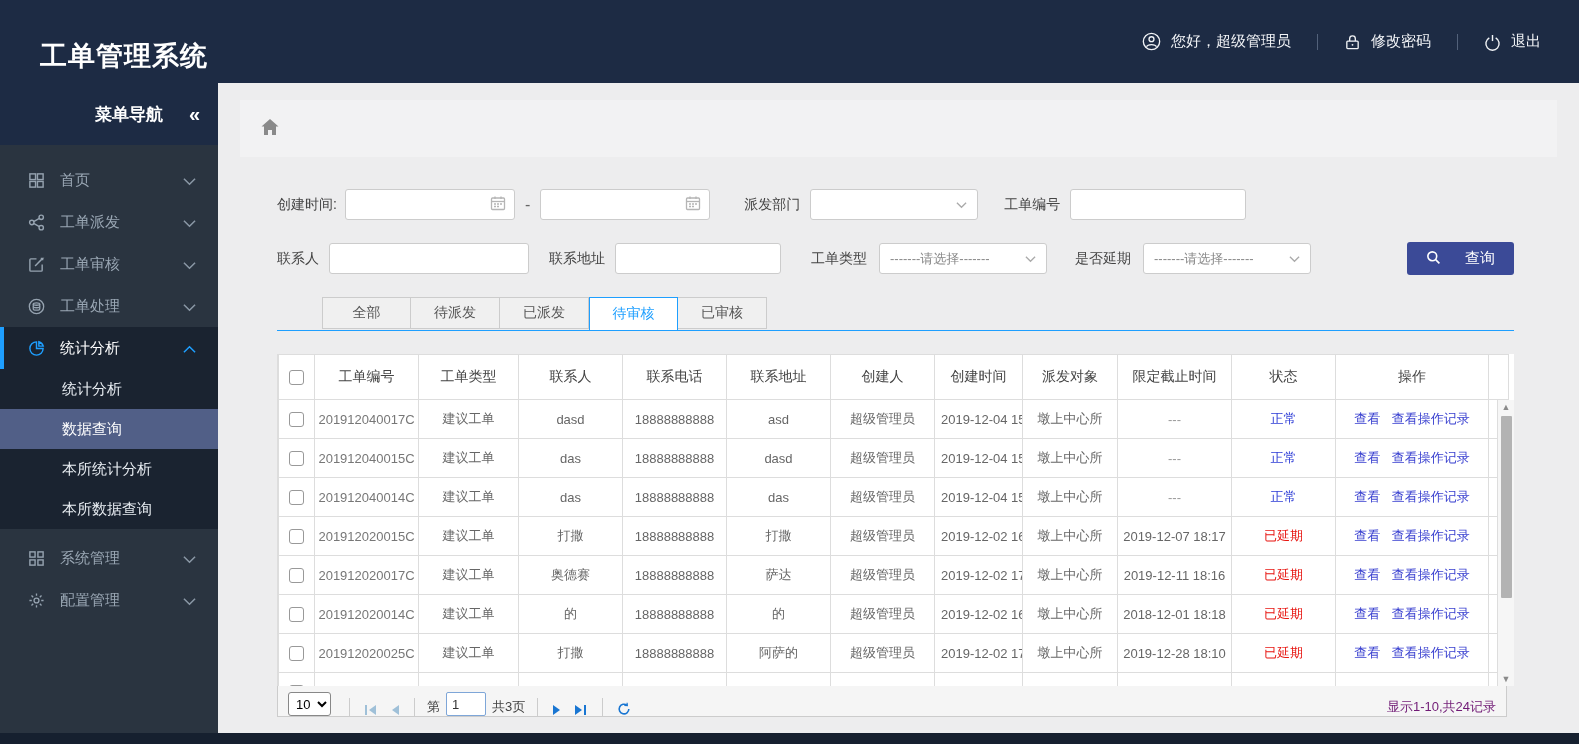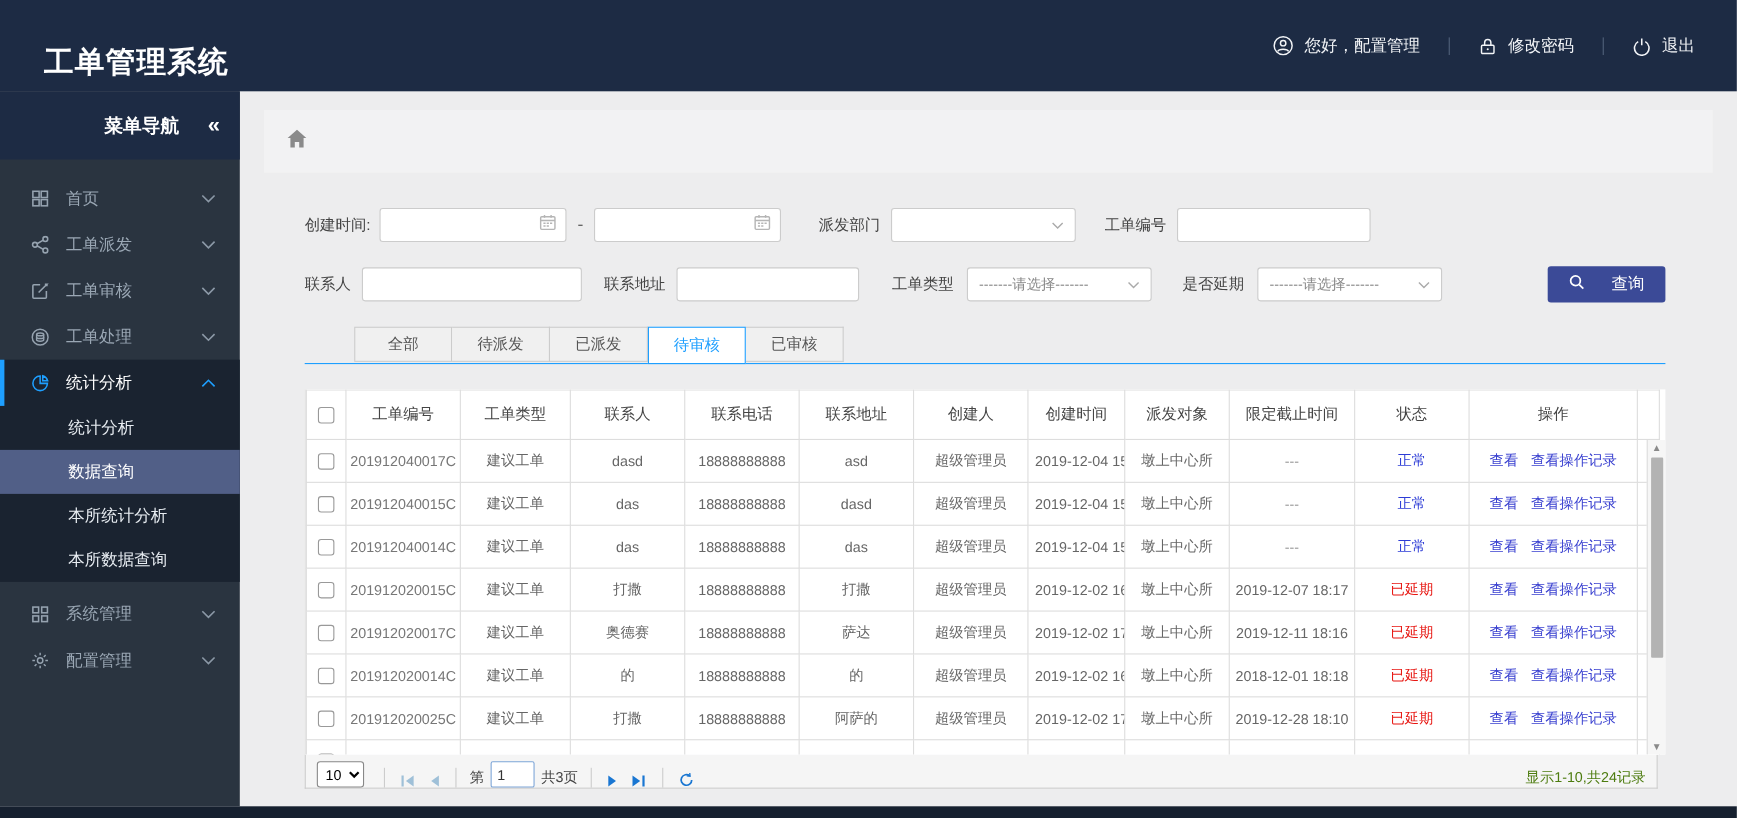--- a/index.html
+++ b/index.html
@@ -79,37 +79,37 @@
   .vs-spacer { flex:1; }
 
   
   .pagebar { width:1230px; height:31px; background:#f5f5f5; border:1px solid #ccc; border-top:none; display:flex; align-items:flex-end; padding:0 10px; font-size:13px; color:#444; }
   .psel { height:24px; background:#fff; border:1px solid #888; border-radius:3px; font-size:13px; padding:0 3px; margin-right:10px; cursor:pointer; }
   .pg-sep { width:1px; height:18px; background:#ccc; margin:0 8px; }
   .pg-btn { display:flex; align-items:center; margin:0 6px; cursor:pointer; }
   .page-input { width:40px; height:24px; border:1px solid #7ea6d8; border-radius:2px; text-align:left; padding-left:5px; font-size:13px; color:#333; margin:0 6px; background:#fff; }
   .pg-label { margin-left:4px; }
   .pg-total { margin-right:4px; }
-  .page-summary { margin-left:auto; color:#4d7c0f; font-size:13px; }
+  .page-summary { margin-left:auto; color:#701a75; font-size:13px; }
 </style>
 </head>
 <body>
 
 <div class="topbar">
   <div class="app-title">工单管理系统</div>
   <div class="top-right">
     <div class="top-item">
       <span>
           <svg width="19" height="19" viewBox="0 0 20 20" fill="none" stroke="#f2f4f7" stroke-width="1.4">
             <circle cx="10" cy="10" r="8.6"></circle>
             <circle cx="10" cy="7.6" r="2.6"></circle>
             <path d="M4.8 15.6 C6 12.6 14 12.6 15.2 15.6"></path>
           </svg>
         </span>
-      <span>您好，配置管理</span>
+      <span>您好，超级管理员</span>
     </div>
     <div class="top-sep"></div>
     <div class="top-item">
       <span>
           <svg width="17" height="18" viewBox="0 0 18 18" fill="none" stroke="#f2f4f7" stroke-width="1.4">
             <rect x="3" y="8" width="12" height="8" rx="1"></rect>
             <path d="M6 8 V5.6 a3 3 0 0 1 6 0 V8"></path>
             <circle cx="9" cy="12" r="1" fill="#f2f4f7" stroke="none"></circle>
           </svg>
         </span>

